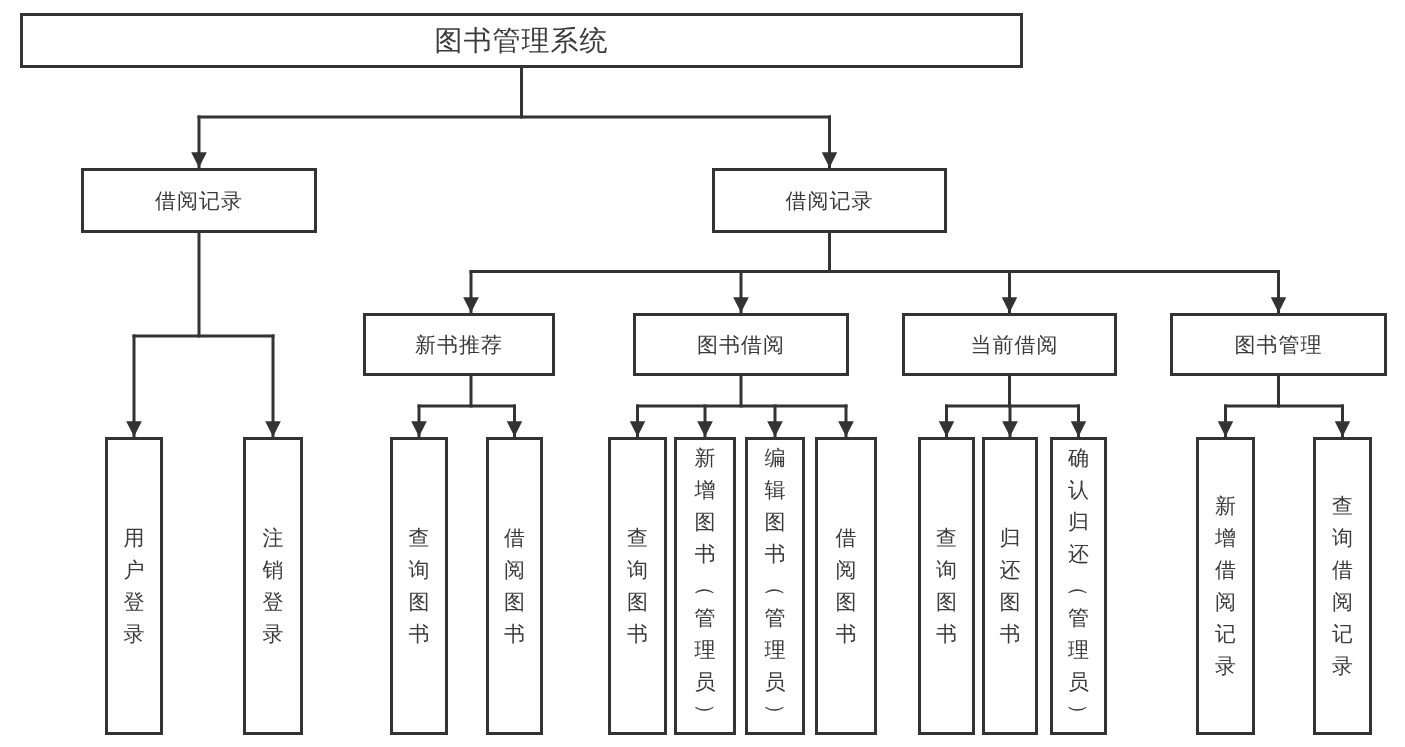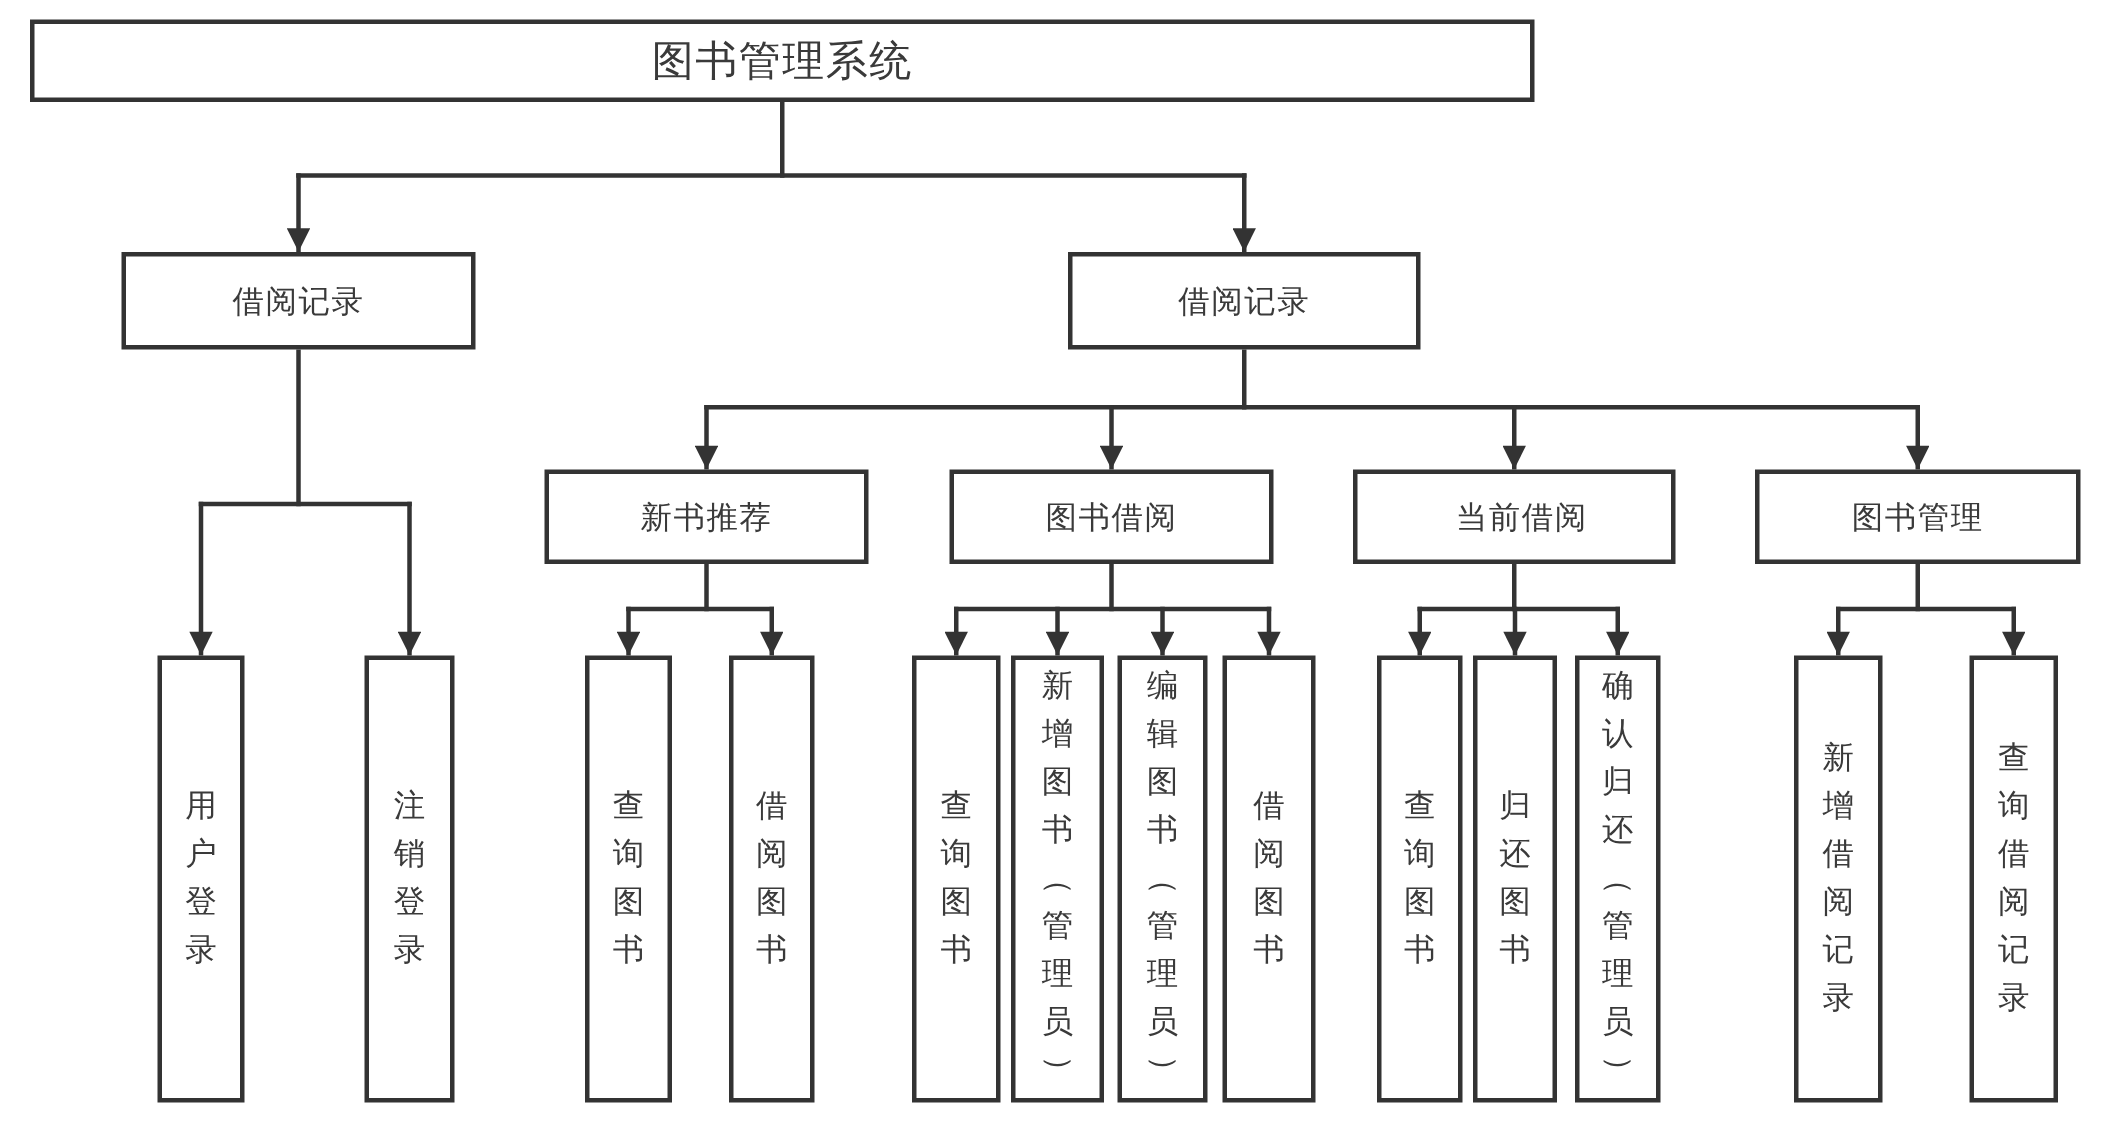--- a/index.html
+++ b/index.html
@@ -93,21 +93,21 @@
       <div class="label" style="color: rgb(58, 58, 58);">
         <span class="vchar" style="color: rgb(58, 58, 58);">注</span>
         <span class="vchar" style="color: rgb(58, 58, 58);">销</span>
         <span class="vchar" style="color: rgb(58, 58, 58);">登</span>
         <span class="vchar" style="color: rgb(58, 58, 58);">录</span>
       </div>
     </div>
     <div class="node" style="left: 712px; top: 168px; width: 235px; height: 65px; border-color: rgb(51, 51, 51);">
       <div class="label" style="color: rgb(58, 58, 58);">借阅记录</div>
     </div>
-    <div class="node" style="left: 363px; top: 313px; width: 216px; height: 63px; border-color: rgb(51, 51, 51);">
+    <div class="node" style="left: 363px; top: 313px; width: 192px; height: 63px; border-color: rgb(51, 51, 51);">
       <div class="label" style="color: rgb(58, 58, 58);">新书推荐</div>
     </div>
     <div class="node v" style="left: 390px; top: 437px; width: 58px; height: 298px; border-color: rgb(51, 51, 51);">
       <div class="label" style="color: rgb(58, 58, 58);">
         <span class="vchar" style="color: rgb(58, 58, 58);">查</span>
         <span class="vchar" style="color: rgb(58, 58, 58);">询</span>
         <span class="vchar" style="color: rgb(58, 58, 58);">图</span>
         <span class="vchar" style="color: rgb(58, 58, 58);">书</span>
       </div>
     </div>

